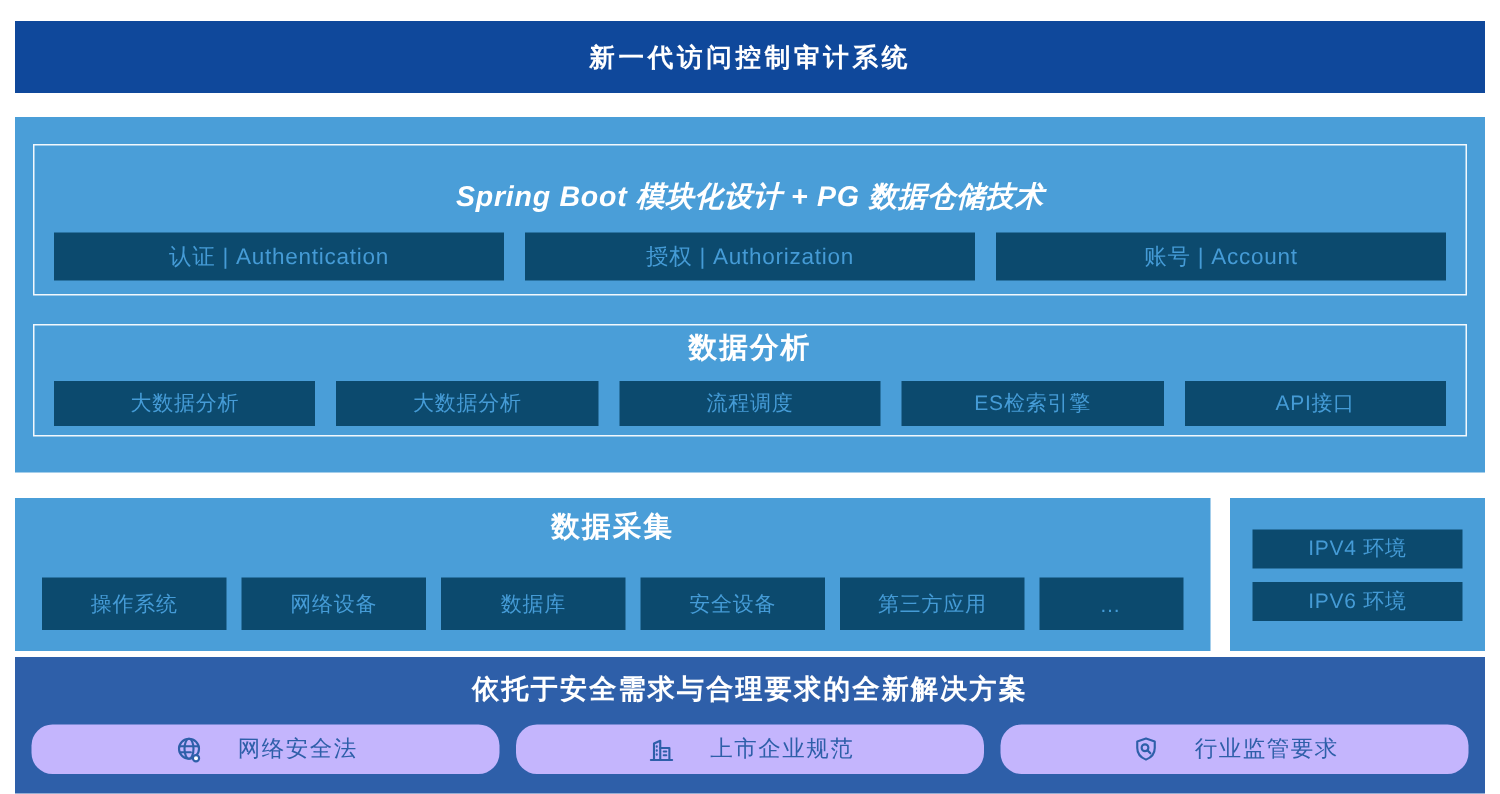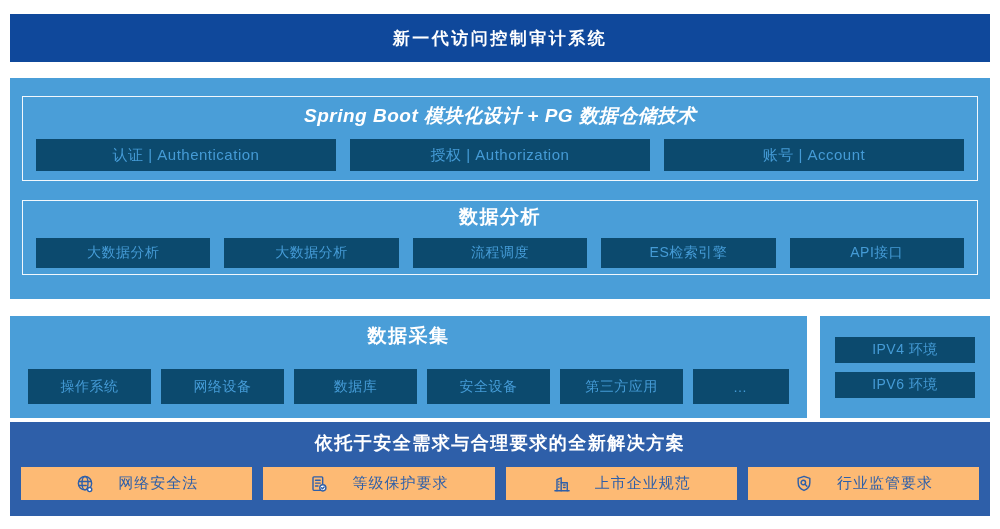--- a/index.html
+++ b/index.html
@@ -9,21 +9,21 @@
 
   
   .banner {
     height: 48px; background: #0f489b; color: #fff;
     display: flex; align-items: center; justify-content: center;
     font-size: 17px; font-weight: bold; letter-spacing: 2.5px;
   }
 
   
   .mid { margin-top: 16px; background: #4a9ed8; padding: 18px 12px 24px; }
-  .sub-box { border: 1.5px solid rgba(255,255,255,0.93); padding: 8px 13px 9px; }
+  .sub-box { border: 1.5px solid rgba(255,255,255,0.93); padding: 24px 13px 9px; }
   .sub-box.analysis { padding: 5px 13px 6px; margin-top: 19px; }
   .sub-title {
     text-align: center; color: #fff; font-size: 19px; font-weight: bold;
     line-height: 22px; margin-bottom: 12px; letter-spacing: 1.5px;
   }
   .sub-title.italic { font-style: italic; letter-spacing: 0.5px; }
   .sub-box.analysis .sub-title { margin-bottom: 10px; }
   .row { display: flex; gap: 14px; }
   .w-btn {
     flex: 1; height: 32px; background: #0c4a6e; color: #459bd6;
@@ -47,23 +47,23 @@
   .ipv .w-btn { flex: none; height: 26px; font-size: 14px; }
 
   
   .solution { margin-top: 4px; background: #2e5fa9; padding: 11px 11px 16px; }
   .sol-title {
     text-align: center; color: #fff; font-size: 18px; font-weight: bold;
     line-height: 21px; margin-bottom: 13px; letter-spacing: 1.5px;
   }
   .sol-row { display: flex; gap: 11px; }
   .sol-btn {
-    flex: 1; height: 33px; background: #fdba74; color: #2e5fa9;
+    flex: 1; height: 33px; background: #c4b5fd; color: #2e5fa9;
     display: flex; align-items: center; justify-content: center; gap: 23px;
-    font-size: 15px; letter-spacing: 1px;
+    font-size: 15px; letter-spacing: 1px; border-radius: 14px;
   }
   .sol-btn svg { width: 20px; height: 20px; flex: none; }
 </style>
 </head>
 <body>
 
 <div class="page">
 
   <div class="banner">新一代访问控制审计系统</div>
 
@@ -115,29 +115,20 @@
       <div class="sol-btn">
         <svg viewBox="0 0 24 24" fill="none" stroke="currentColor" stroke-width="1.7" stroke-linecap="round" stroke-linejoin="round">
           <circle cx="12" cy="11" r="8"></circle>
           <ellipse cx="12" cy="11" rx="3.6" ry="8"></ellipse>
           <path d="M4.4 9h15.2 M4.7 13.8h8.8"></path>
           <circle cx="17.6" cy="18.6" r="2.5" fill="#ffffff"></circle>
         </svg>
         <span>网络安全法</span>
       </div>
 
-      <div class="sol-btn">
-        <svg viewBox="0 0 24 24" fill="none" stroke="currentColor" stroke-width="1.7" stroke-linecap="round" stroke-linejoin="round">
-          <rect x="4.8" y="3.4" width="11.6" height="16.2" rx="1.2"></rect>
-          <path d="M7.8 7.4h5.6 M7.8 10.9h5.6 M7.8 14.4h3"></path>
-          <circle cx="16.6" cy="16.6" r="3.7" fill="#ffffff"></circle>
-          <path d="M15 16.6l1.2 1.2 2-2.2"></path>
-        </svg>
-        <span>等级保护要求</span>
-      </div>
 
       <div class="sol-btn">
         <svg viewBox="0 0 24 24" fill="none" stroke="currentColor" stroke-width="1.7" stroke-linecap="round" stroke-linejoin="round">
           <path d="M3.5 20h17"></path>
           <path d="M6 20V6.8L11 4.6V20"></path>
           <path d="M11 10.4h7.3V20"></path>
           <path d="M13.8 13.2h2 M13.8 16.2h2 M8.2 9v.4 M8.2 12.2v.4 M8.2 15.4v.4"></path>
         </svg>
         <span>上市企业规范</span>
       </div>

